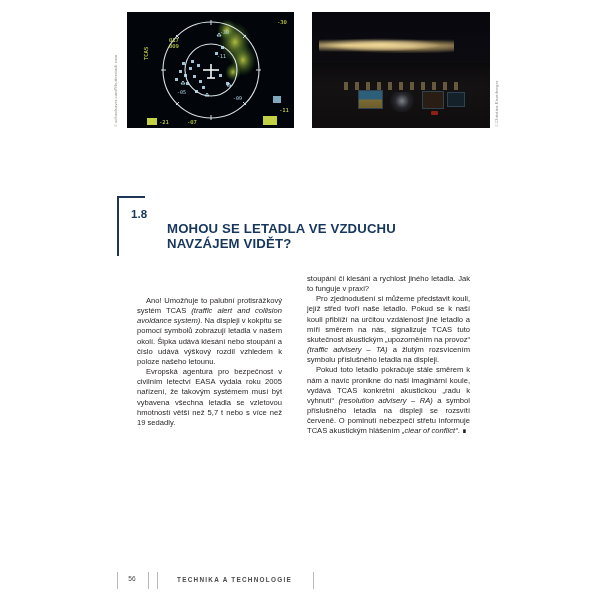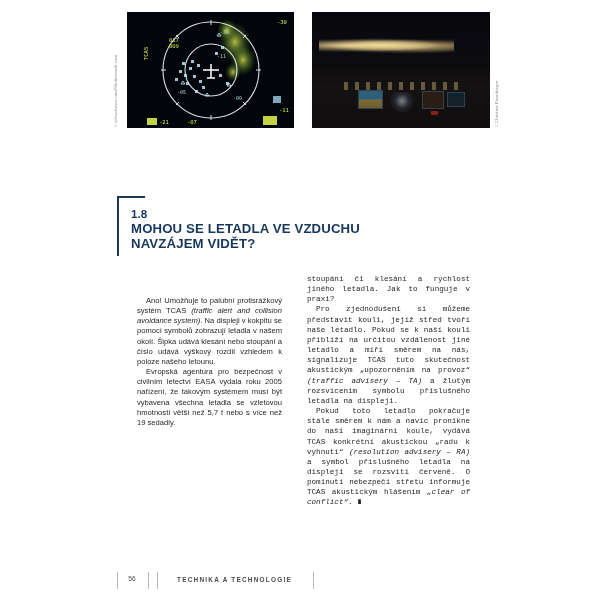--- a/index.html
+++ b/index.html
@@ -63,29 +63,29 @@
     filter:blur(.4px);}
   .ck-red{position:absolute;left:67%;bottom:11%;width:4%;height:4%;background:#8d2118;border-radius:1px;}
 
   
   .heading-wrap{position:absolute;left:117px;top:196px;}
   .bracket{position:absolute;left:0;top:0;width:26px;height:58px;
     border-left:2.5px solid #1d3557;border-top:2.5px solid #1d3557;}
   .heading{position:absolute;left:14px;top:12px;width:320px;
     color:#16365c;font-weight:bold;font-family:"Liberation Sans", sans-serif;}
   .sec-num{font-size:11.5px;line-height:13px;letter-spacing:.1px;}
-  .sec-title{font-size:13.2px;line-height:15.4px;letter-spacing:.15px;}
+  .sec-title{font-size:13.2px;line-height:15.4px;letter-spacing:.15px;margin-left:36px;}
 
   
   .col{position:absolute;font-size:7.6px;line-height:10.15px;text-align:justify;
     color:#231f20;font-family:"Liberation Sans", sans-serif;}
   .col p{margin:0;}
   .col p.ind{text-indent:9px;}
   .col-left{left:137px;top:296px;width:145px;}
-  .col-right{left:307px;top:274px;width:163px;font-family:Liberation Mono, monospace;}
+  .col-right{left:307px;top:274px;width:163px;}
   .col em{font-style:italic;}
 
   
   .footer{position:absolute;left:117px;top:572px;width:360px;height:22px;}
   .pg-rule{position:absolute;left:0;top:0;width:30px;height:17px;
     border-left:1px solid #b9b9b9;border-right:1px solid #b9b9b9;}
   .pg-num{position:absolute;left:0;top:3px;width:30px;text-align:center;
     font-size:6.6px;color:#4a4a4a;letter-spacing:.2px;}
   .ft-rule{position:absolute;left:40px;top:0;width:155px;height:17px;
     border-left:1px solid #b9b9b9;border-right:1px solid #b9b9b9;}

